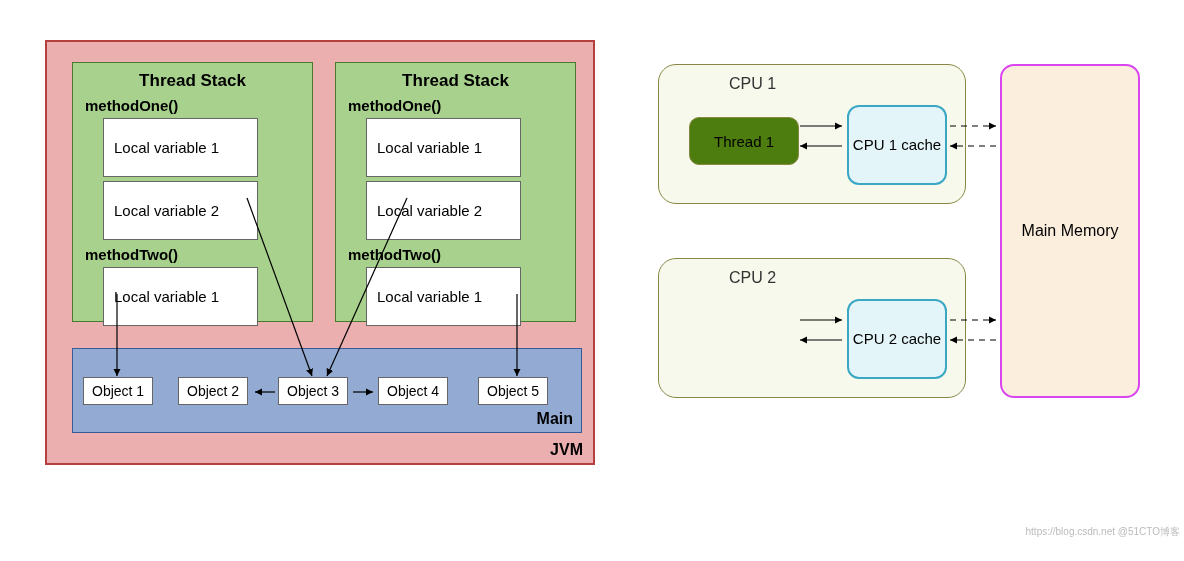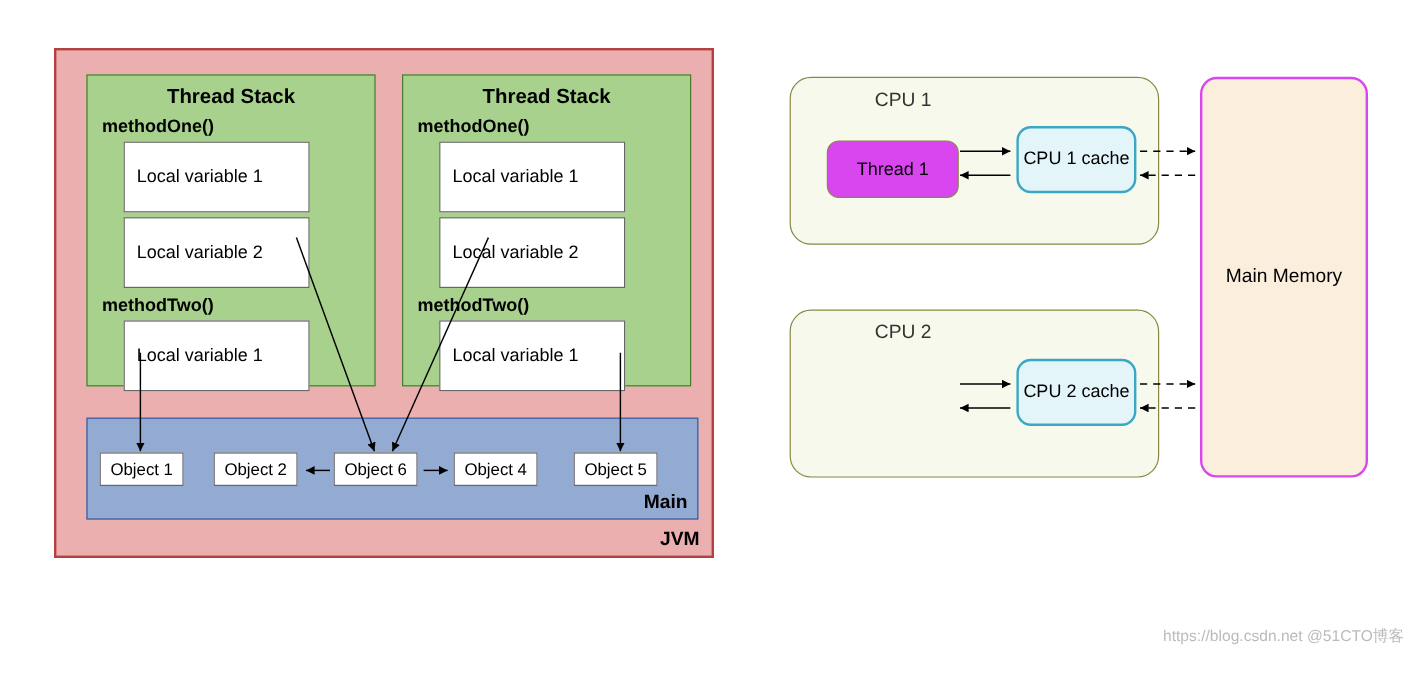--- a/index.html
+++ b/index.html
@@ -110,32 +110,32 @@
     color: #333;
   }
   .thread-box {
     position: absolute;
     left: 30px;
     top: 52px;
     width: 110px;
     height: 48px;
     border: 1px solid #888844;
     border-radius: 10px;
-    background: #d946ef;
+    background: #4d7c0f;
     display: flex;
     align-items: center;
     justify-content: center;
     font-size: 15px;
   }
   .cache-box {
     position: absolute;
     left: 188px;
     top: 40px;
     width: 100px;
-    height: 56px;
+    height: 80px;
     border: 2px solid #3aa7c4;
     border-radius: 12px;
     background: #e4f5f9;
     display: flex;
     align-items: center;
     justify-content: center;
     text-align: right;
     font-size: 15px;
     line-height: 1.3;
   }
@@ -150,23 +150,23 @@
     background: #fceedd;
     display: flex;
     align-items: center;
     justify-content: center;
     text-align: center;
     font-size: 16px;
     line-height: 1.3;
   }
   .watermark {
     position: absolute;
-    right: 14px;
+    right: 4px;
     bottom: 22px;
-    font-size: 13px;
+    font-size: 10px;
     color: #bbb;
     text-align: center;
   }
 </style>
 </head>
 <body>
 
 <div class="jvm-container">
   <div class="jvm-label">JVM</div>
 
@@ -185,21 +185,21 @@
     <div class="var-box">Local variable 1</div>
     <div class="var-box">Local variable 2</div>
     <div class="method-label">methodTwo()</div>
     <div class="var-box">Local variable 1</div>
   </div>
 
   <div class="heap">
     <div class="heap-label">Main</div>
     <div class="obj-box" style="left:10px">Object 1</div>
     <div class="obj-box" style="left:105px">Object 2</div>
-    <div class="obj-box" style="left:205px">Object 6</div>
+    <div class="obj-box" style="left:205px">Object 3</div>
     <div class="obj-box" style="left:305px">Object 4</div>
     <div class="obj-box" style="left:405px">Object 5</div>
   </div>
 
   <svg class="svg-arrows">
     <defs>
       <marker id="ah" markerWidth="8" markerHeight="8" refX="6" refY="3" orient="auto">
         <path d="M0,0 L6,3 L0,6 Z" fill="#000"></path>
       </marker>
     </defs>

